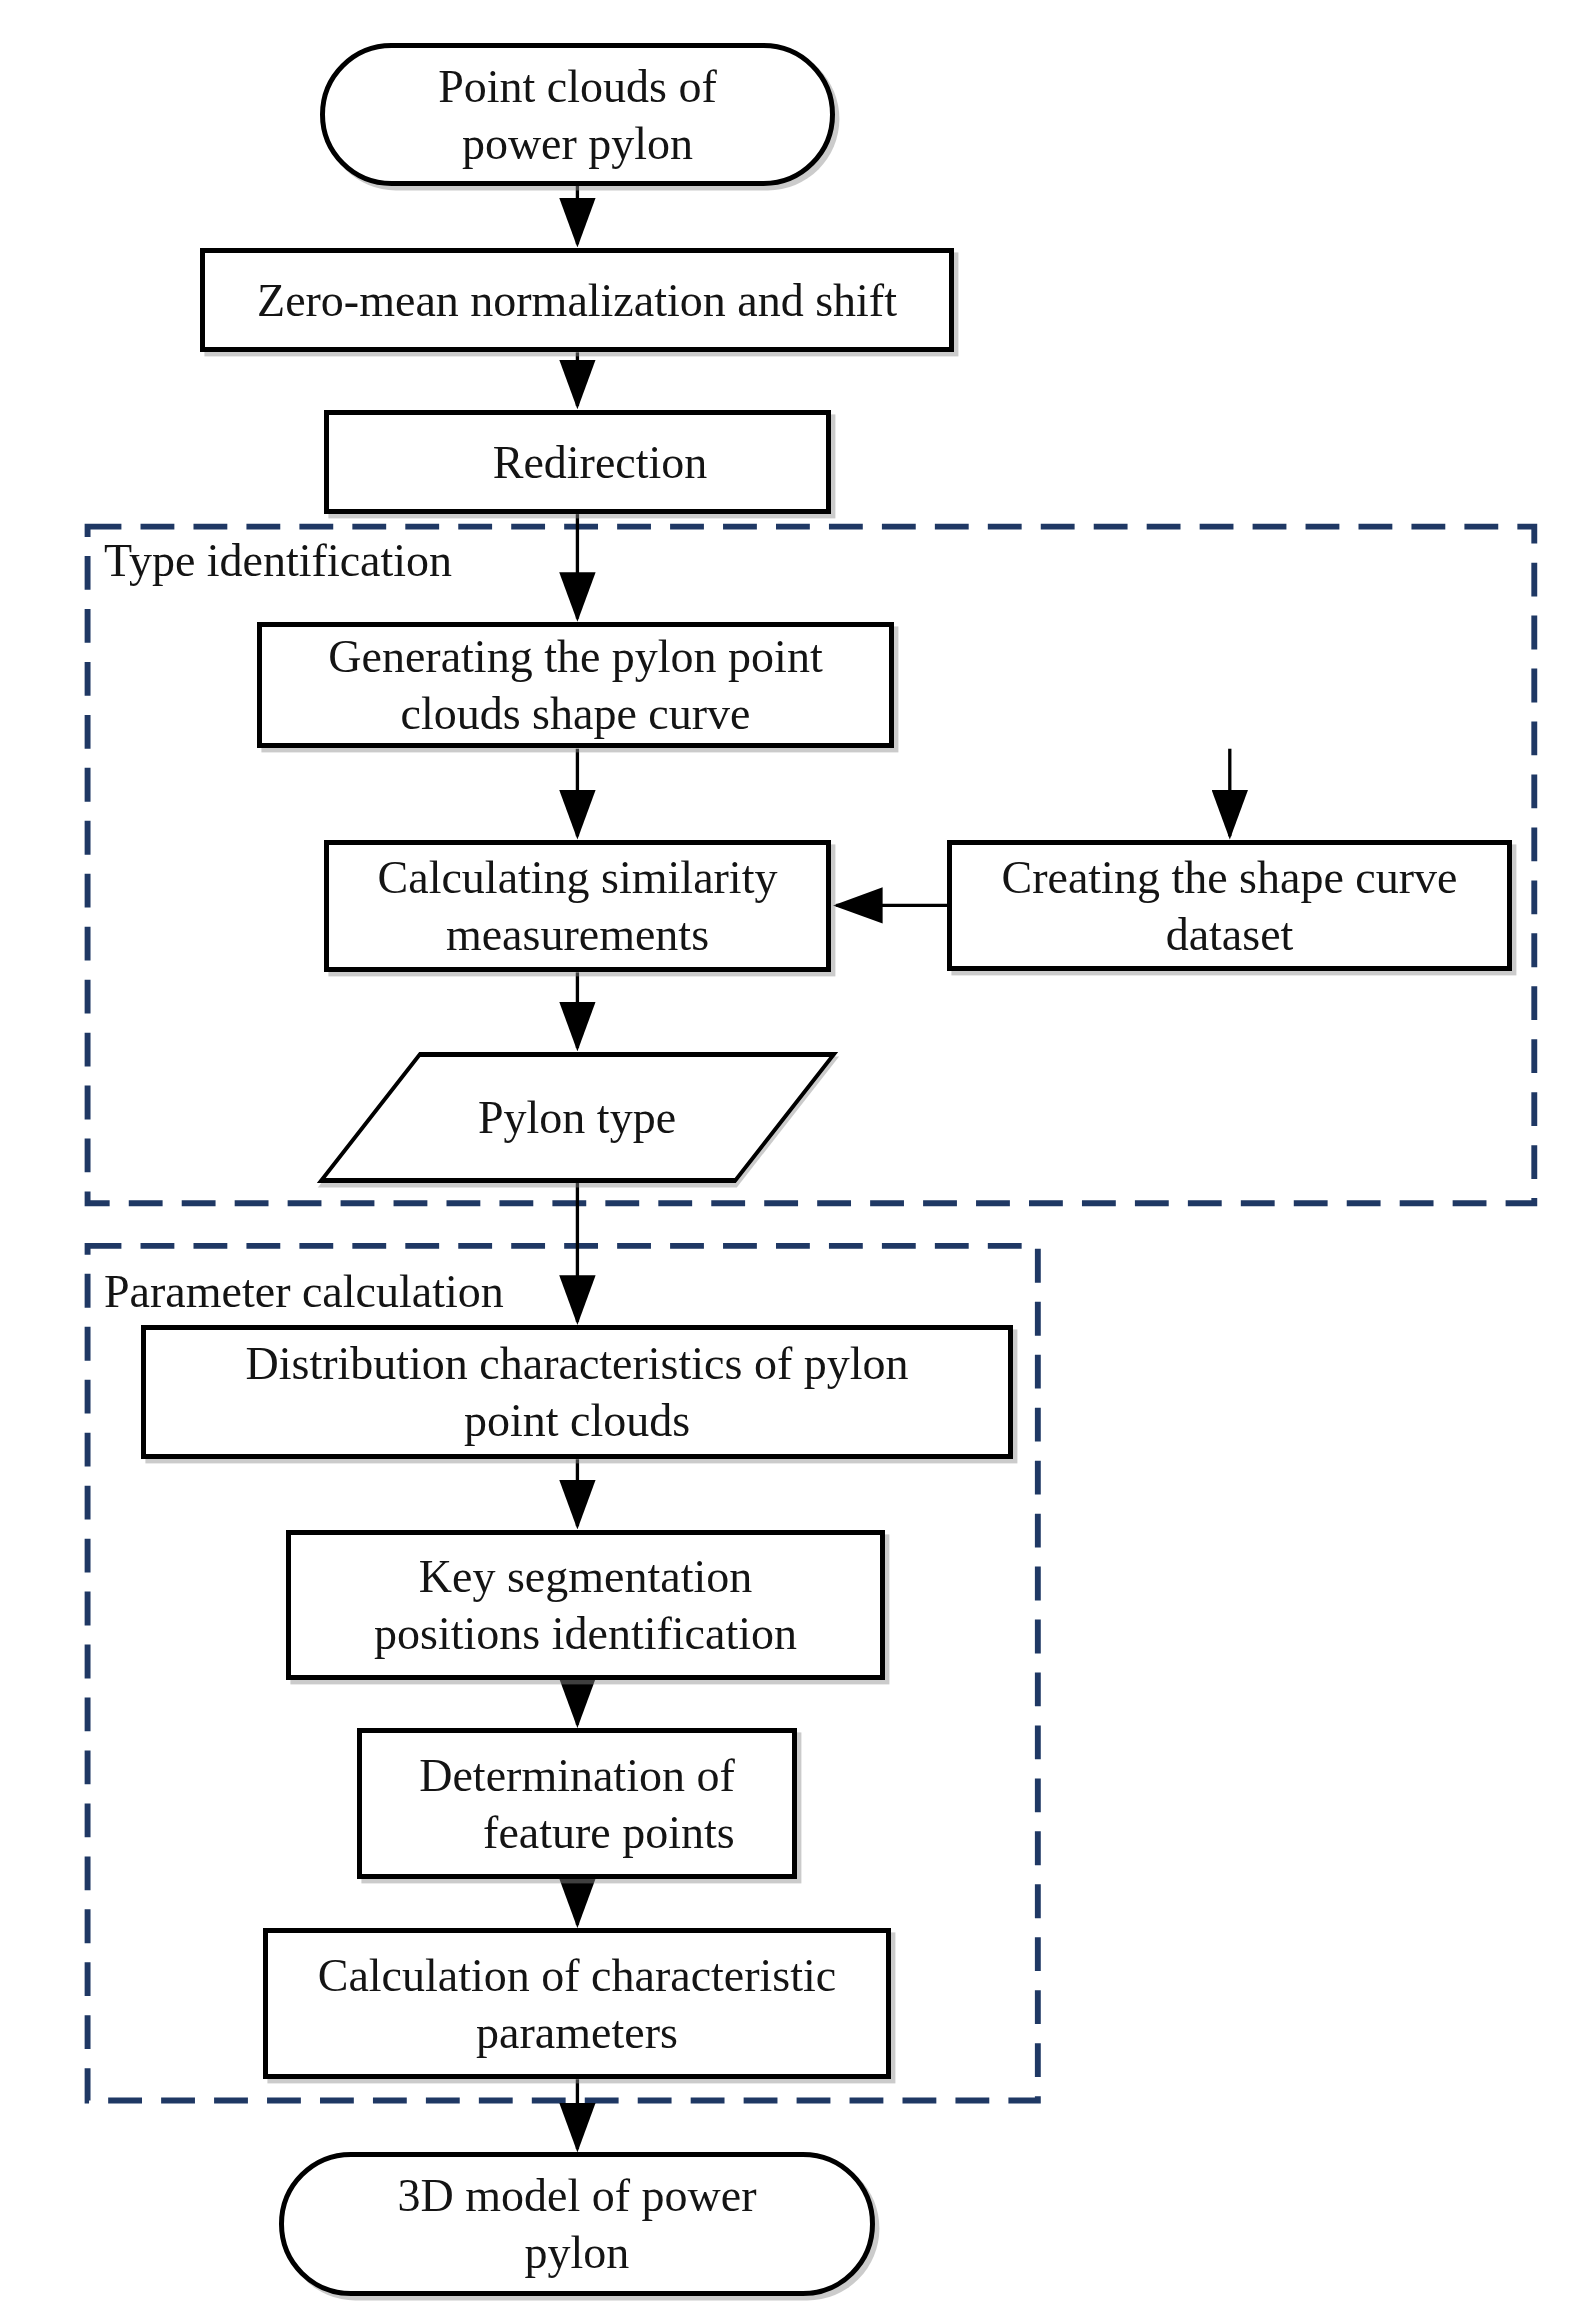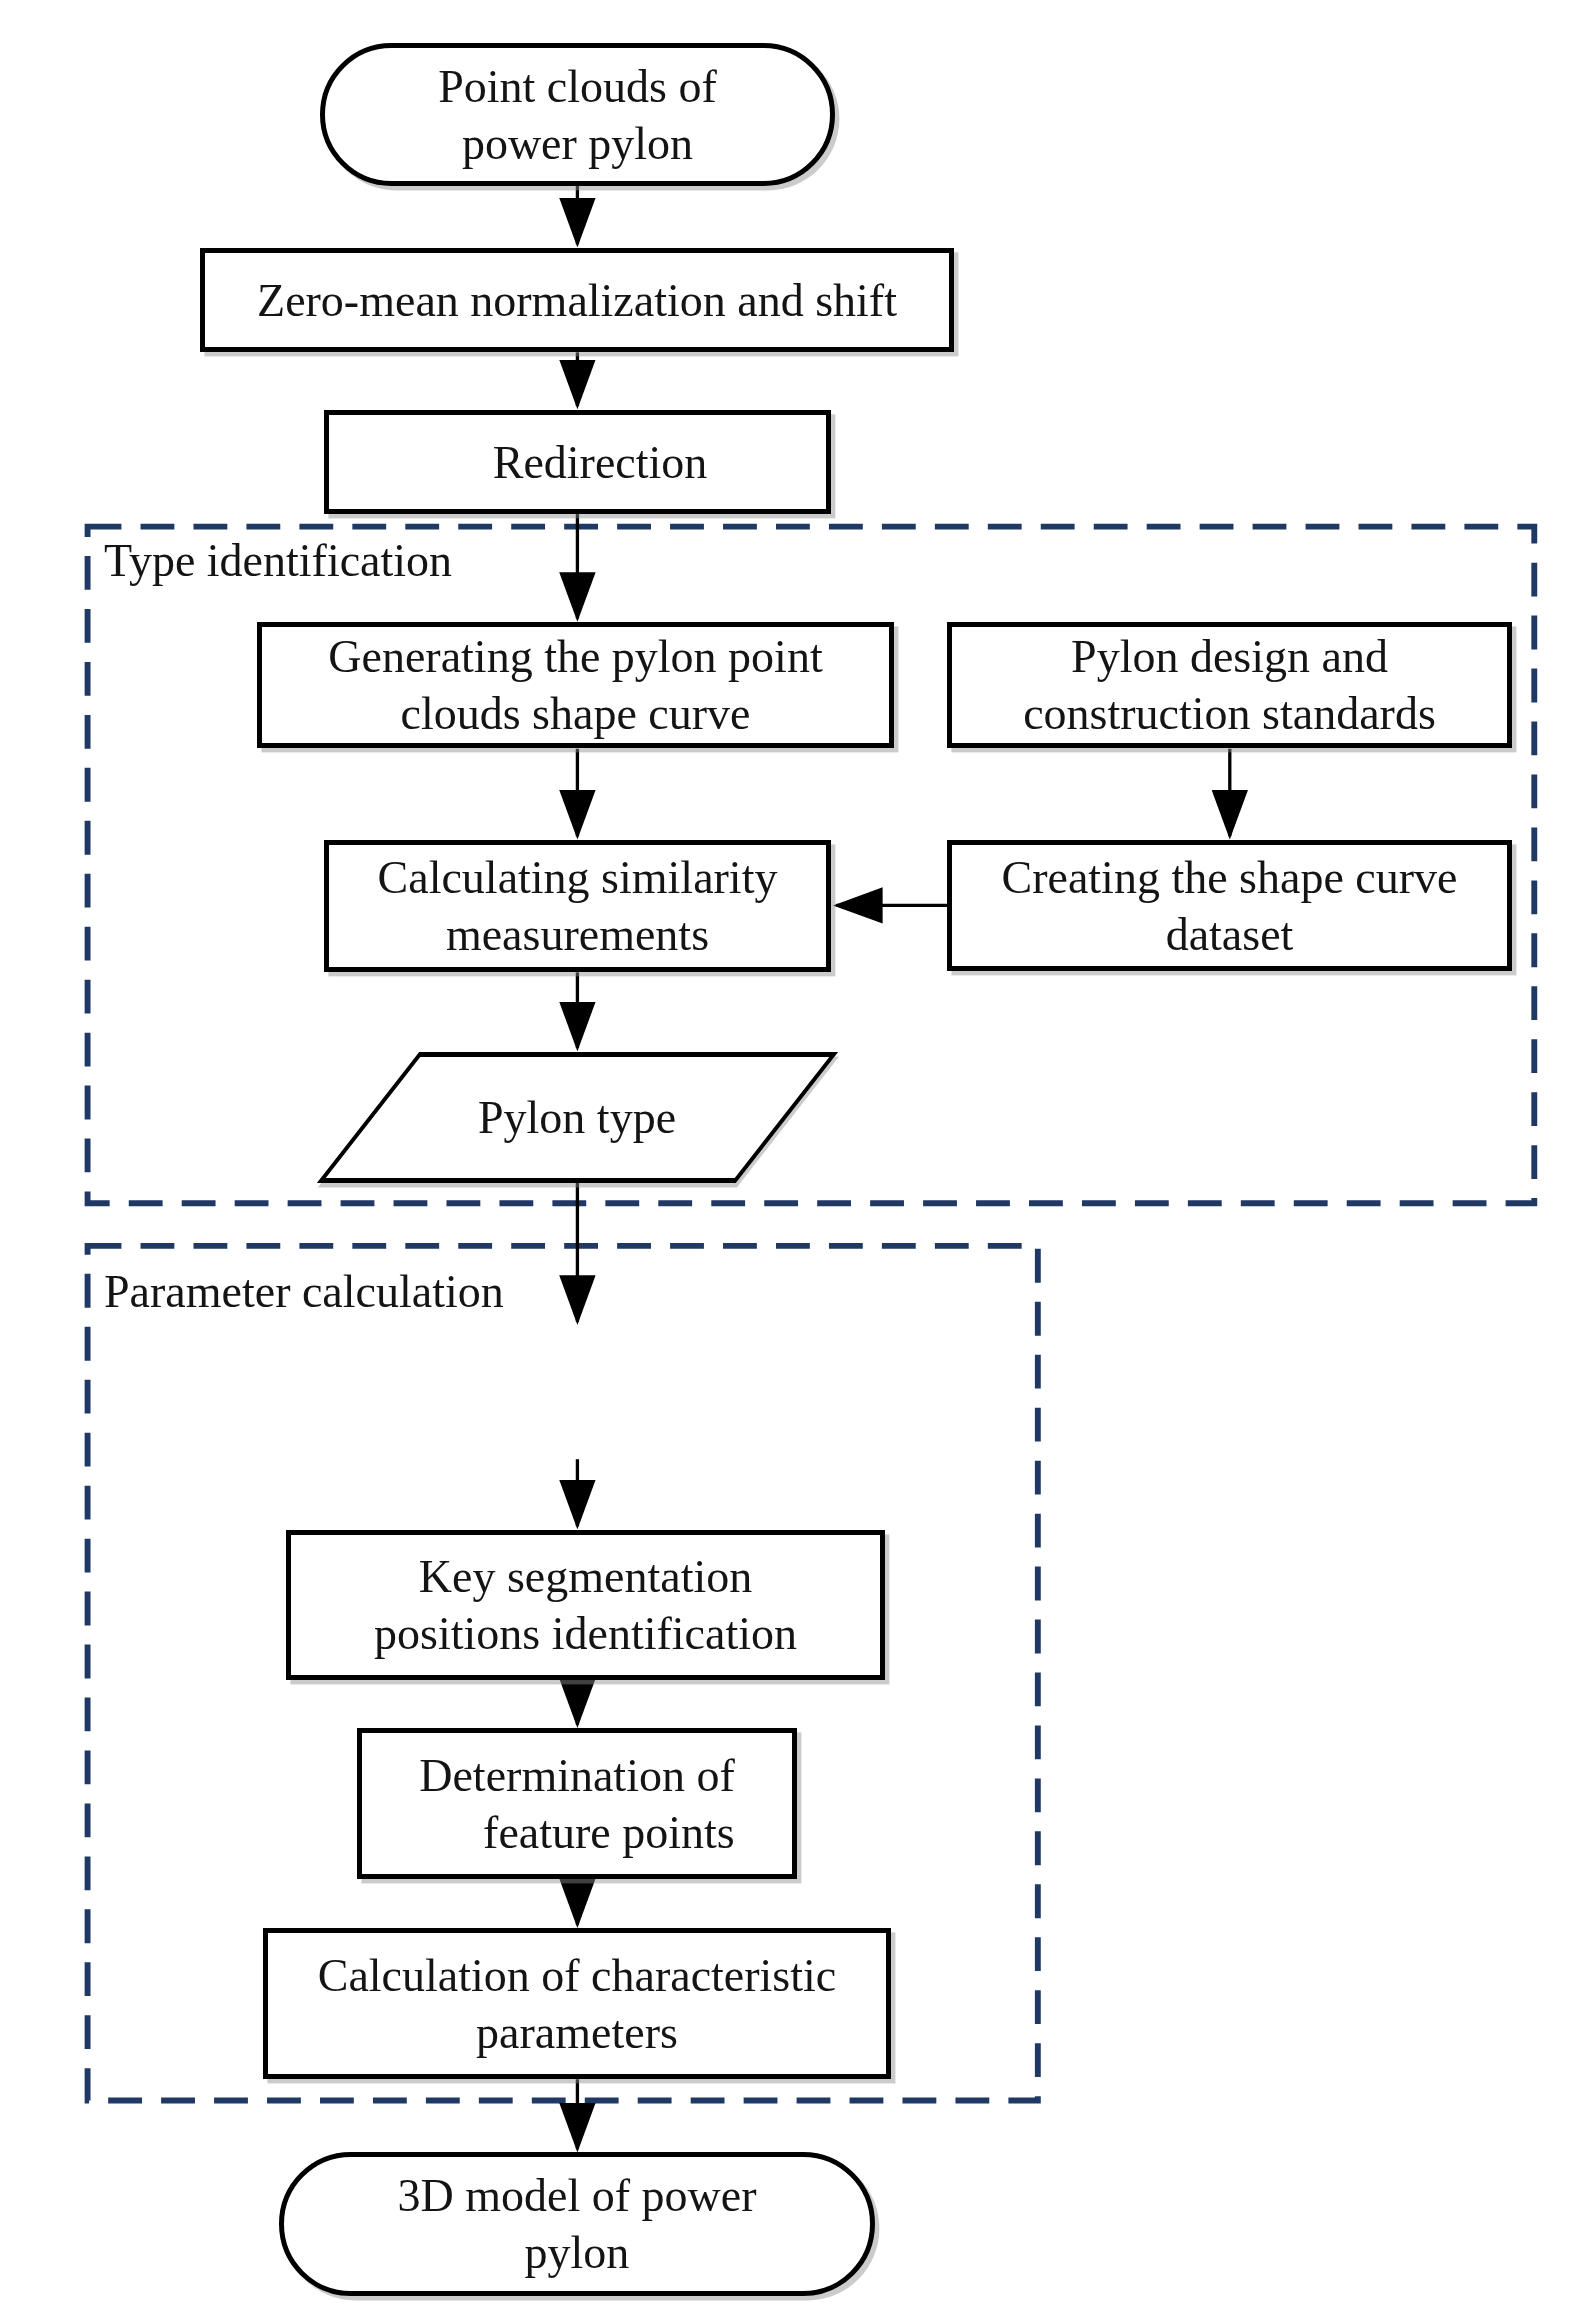--- a/index.html
+++ b/index.html
@@ -93,39 +93,39 @@
 
   <div class="node" style="left:324px; top:410px; width:507px; height:104px;padding-left:45px;">
     <span class="node-label">Redirection</span>
   </div>
 
   <div class="node" style="left:257px; top:622px; width:637px; height:126px;">
     <span class="node-label">Generating the pylon point
 clouds shape curve</span>
   </div>
 
-  <div class="node" style="left:947px; top:622px; width:565px; height:126px;">
-    <span class="node-label">Pylon design and
-construction standards</span>
-  </div>
 
   <div class="node" style="left:324px; top:840px; width:507px; height:132px;">
     <span class="node-label">Calculating similarity
 measurements</span>
   </div>
 
   <div class="node" style="left:947px; top:840px; width:565px; height:131px;">
     <span class="node-label">Creating the shape curve
 dataset</span>
   </div>
 
   <div class="node parallelogram" style="left:368px; top:1052px; width:419px; height:131px;">
     <span class="node-label">Pylon type</span>
   </div>
 
+  <div class="node" style="left:141px; top:1325px; width:872px; height:134px;">
+    <span class="node-label">Distribution characteristics of pylon
+point clouds</span>
+  </div>
 
   <div class="node" style="left:278px; top:1530px; width:599px; height:150px;margin-left:8px;">
     <span class="node-label">Key segmentation
 positions identification</span>
   </div>
 
   <div class="node" style="left:357px; top:1728px; width:440px; height:151px;text-align:right;">
     <span class="node-label">Determination of
 feature points</span>
   </div>

